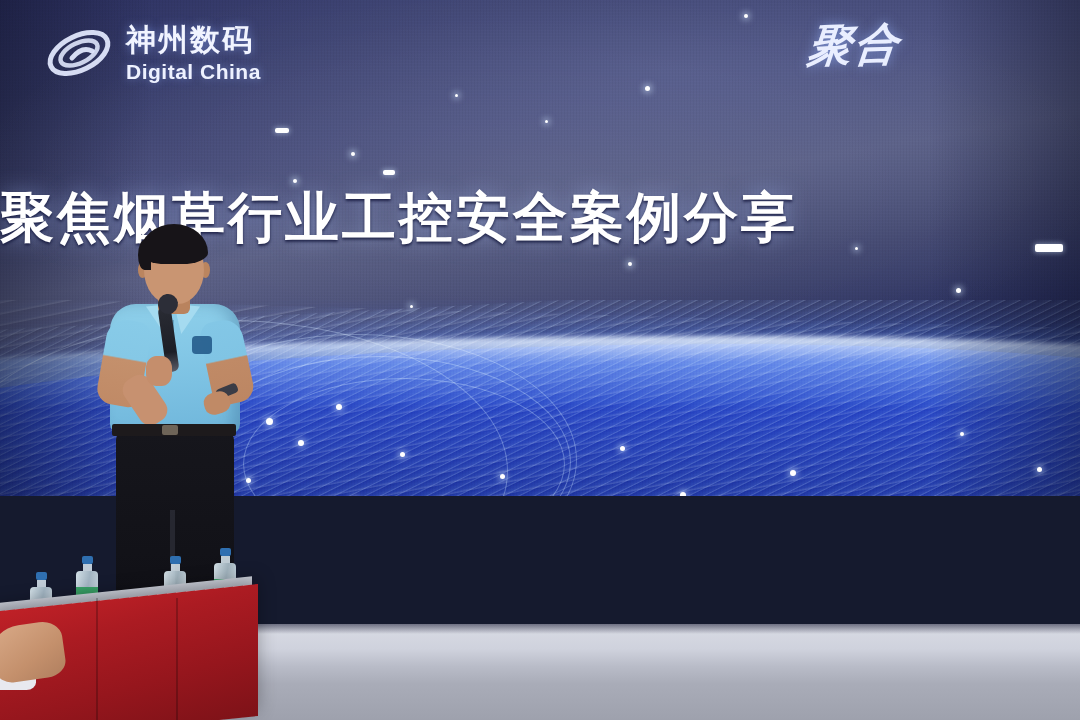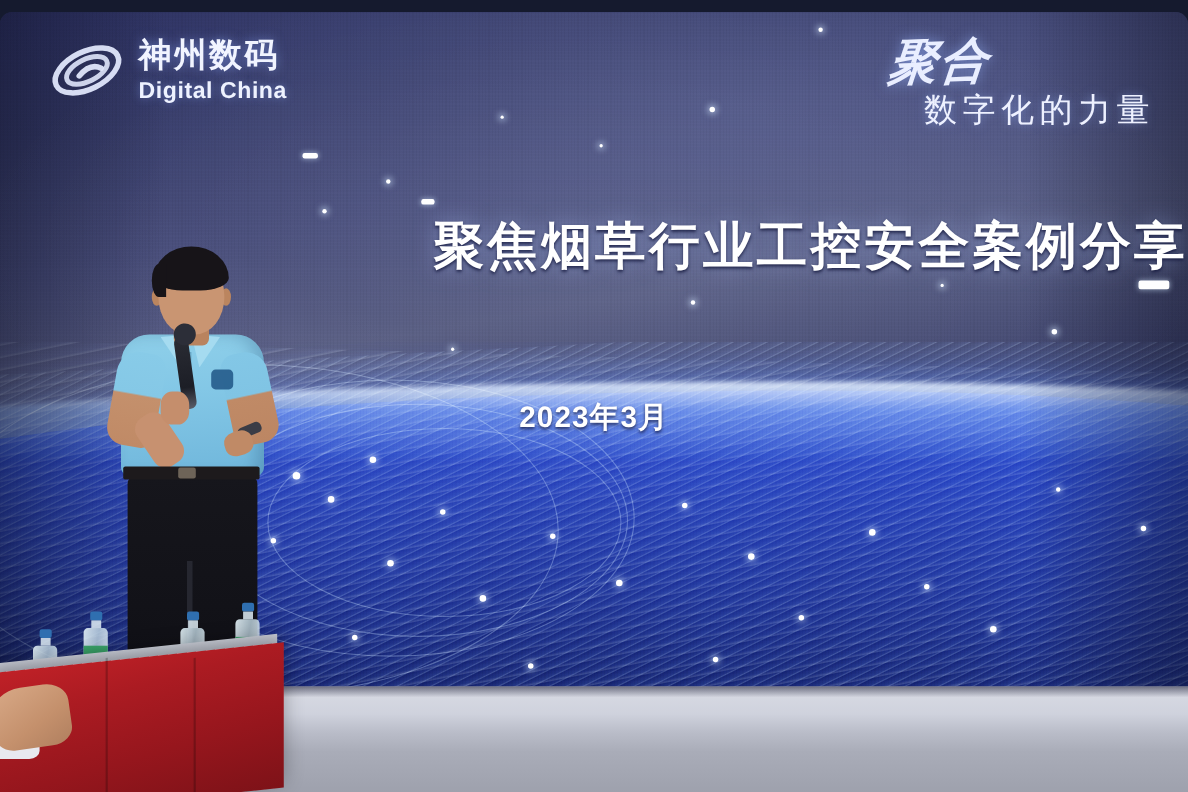--- a/index.html
+++ b/index.html
@@ -12,28 +12,27 @@
     width: 1080px;
     height: 720px;
     overflow: hidden;
     font-family: "Liberation Sans", "DejaVu Sans", sans-serif;
     background: #151a2e;
   }
 
   
   .led-screen {
     position: absolute;
-    left: 0; top: 11px;
+    left: 0; top: 0;
     width: 1080px;
-    height: 624px;
+    height: 496px;
     overflow: hidden;
     background:
       radial-gradient(120% 90% at 62% 14%, rgba(96,104,150,0.55) 0%, rgba(60,66,104,0.25) 42%, rgba(0,0,0,0) 70%),
       linear-gradient(170deg, #2b2f63 0%, #353a6b 14%, #4b5080 30%, #5f6489 44%, #4a4f78 56%, #2a3060 70%, #161d45 84%, #0d1538 100%);
-    border-radius: 11px;
   }
   
   .led-vignette {
     position: absolute; inset: 0;
     background:
       radial-gradient(90% 70% at 50% 35%, rgba(255,255,255,0.05) 0%, rgba(0,0,0,0) 60%),
       linear-gradient(to right, rgba(10,12,30,0.45) 0%, rgba(0,0,0,0) 14%, rgba(0,0,0,0) 86%, rgba(10,12,30,0.42) 100%);
     pointer-events: none;
   }
   
@@ -164,22 +163,22 @@
     font-size: 30px;
     font-weight: 400;
     letter-spacing: 5px;
     color: #eef1ff;
     text-shadow: 0 0 9px rgba(150,180,255,0.5);
   }
 
   .deck-title {
     position: absolute;
     left: 0; right: 0; top: 182px;
-    text-align: right;
-    font-size: 46px;
+    text-align: left;
+    font-size: 54px;
     font-weight: 700;
     letter-spacing: 3px;
     color: #ffffff;
     text-shadow: 0 2px 3px rgba(20,24,60,0.85), 0 0 22px rgba(170,195,255,0.45);
     font-family: Liberation Mono, monospace;
   }
   .deck-date {
     position: absolute;
     left: 0; right: 0; top: 350px;
     text-align: center;
@@ -452,25 +451,23 @@
         </g>
       </svg>
       <div class="brand-words">
         <div class="brand-cn">神州数码</div>
         <div class="brand-en">Digital China</div>
       </div>
     </div>
 
     <div class="brand-right">
       <div class="slogan-cal">聚合</div>
-      <div class="slogan-sub">数字化的力量</div>
     </div>
 
     <div class="deck-title">聚焦烟草行业工控安全案例分享</div>
-    <div class="deck-date">2023年3月</div>
   </div>
 
   <div class="floor"></div>
   <div class="floor-shadow"></div>
 
   <div class="presenter">
     <div class="pr-pants"></div>
     <div class="pr-leg-split"></div>
     <div class="pr-shirt"></div>
     <div class="pr-arm-l"></div>

